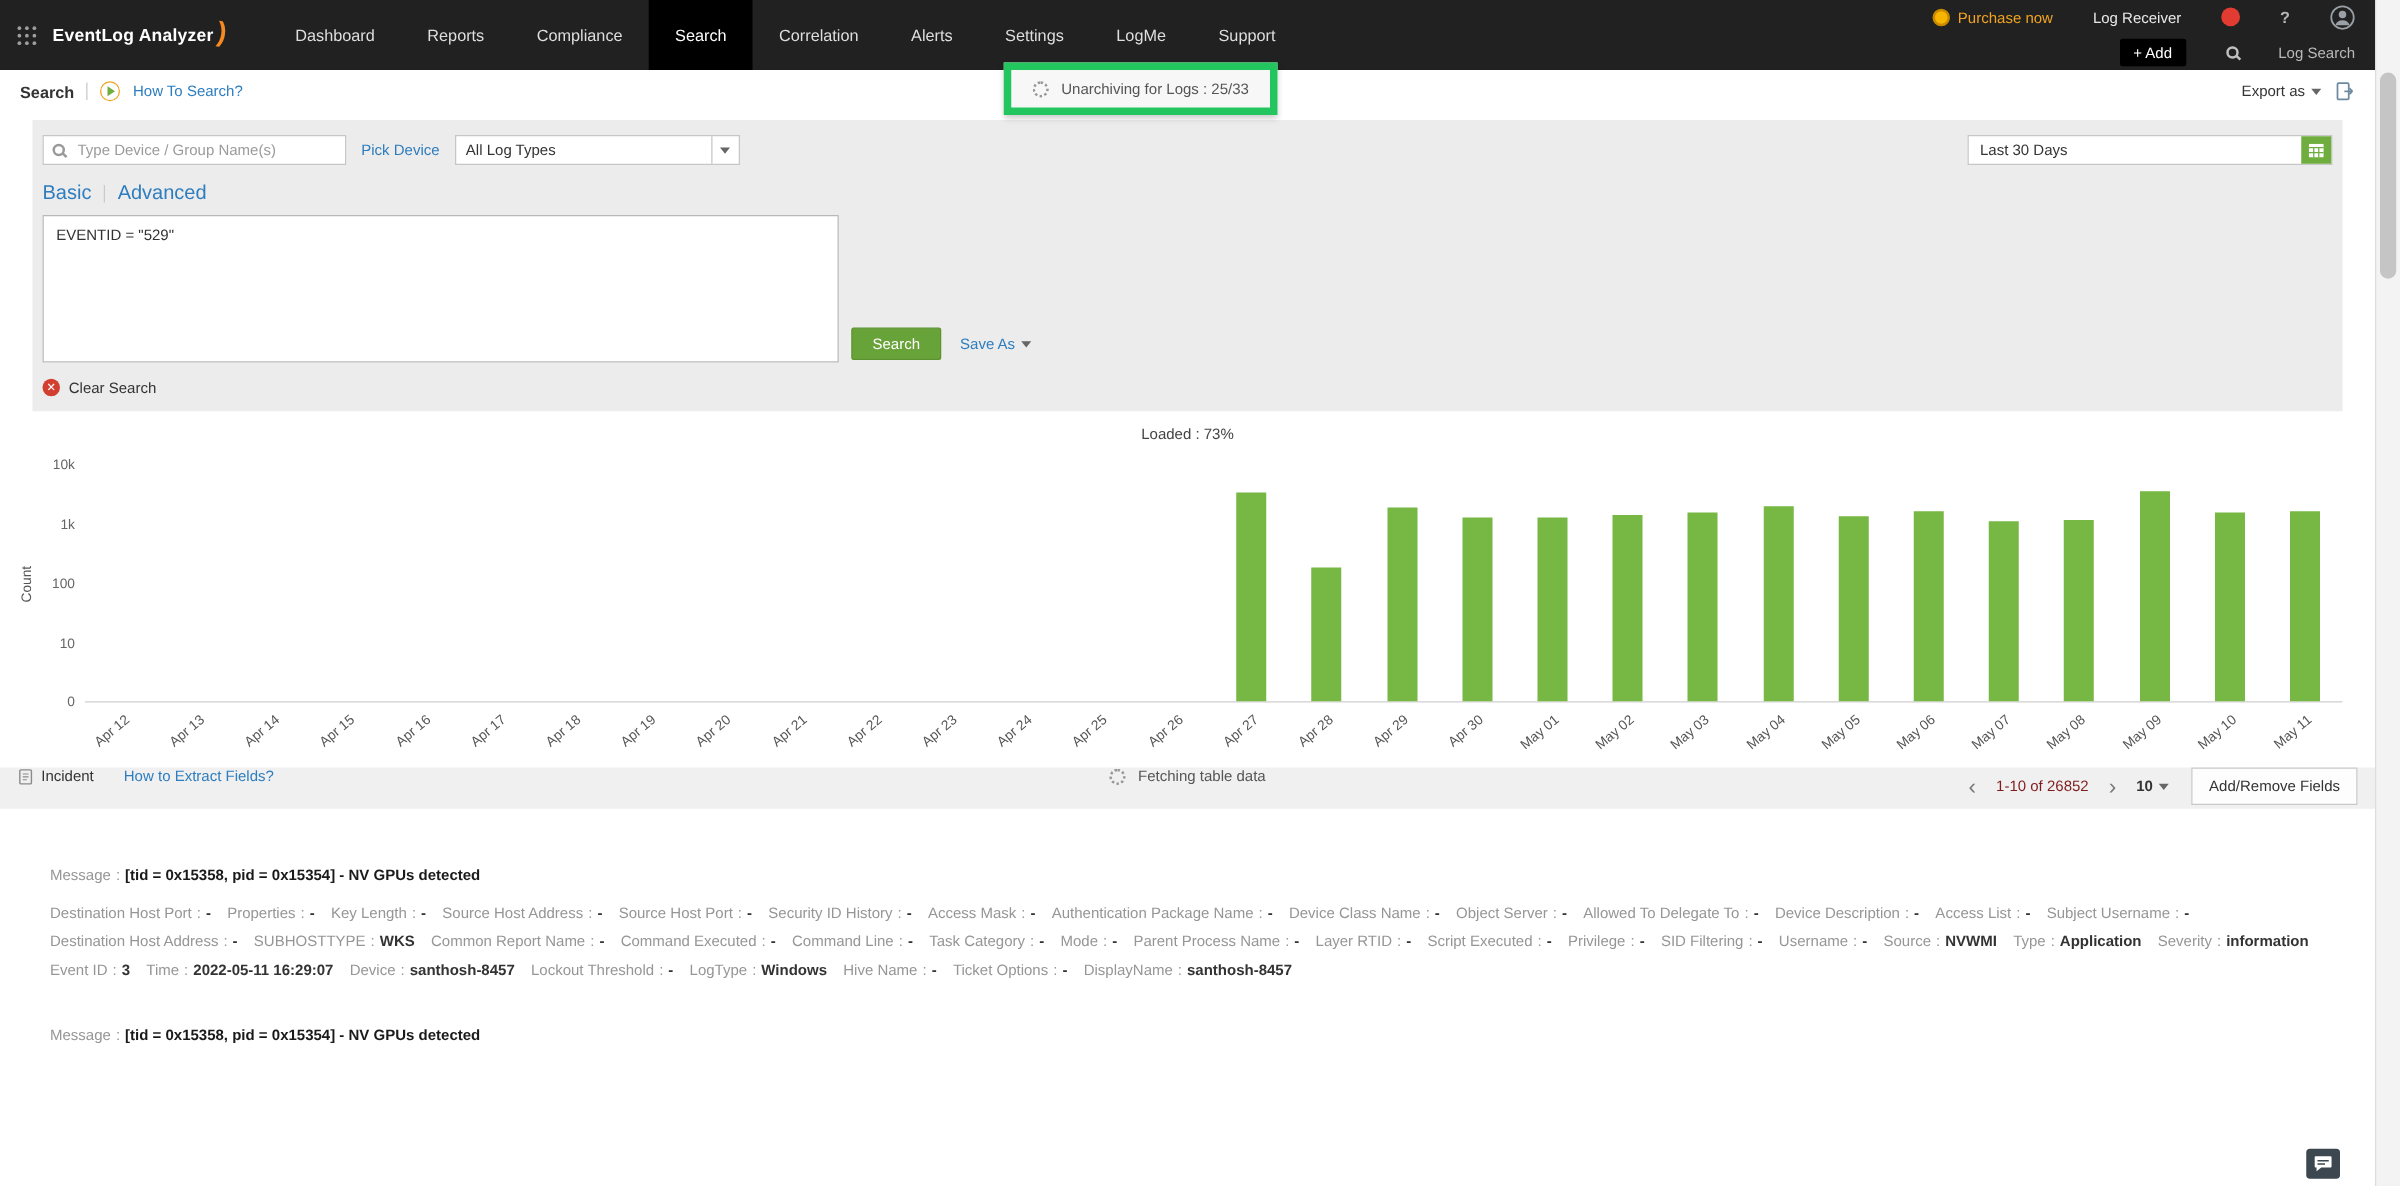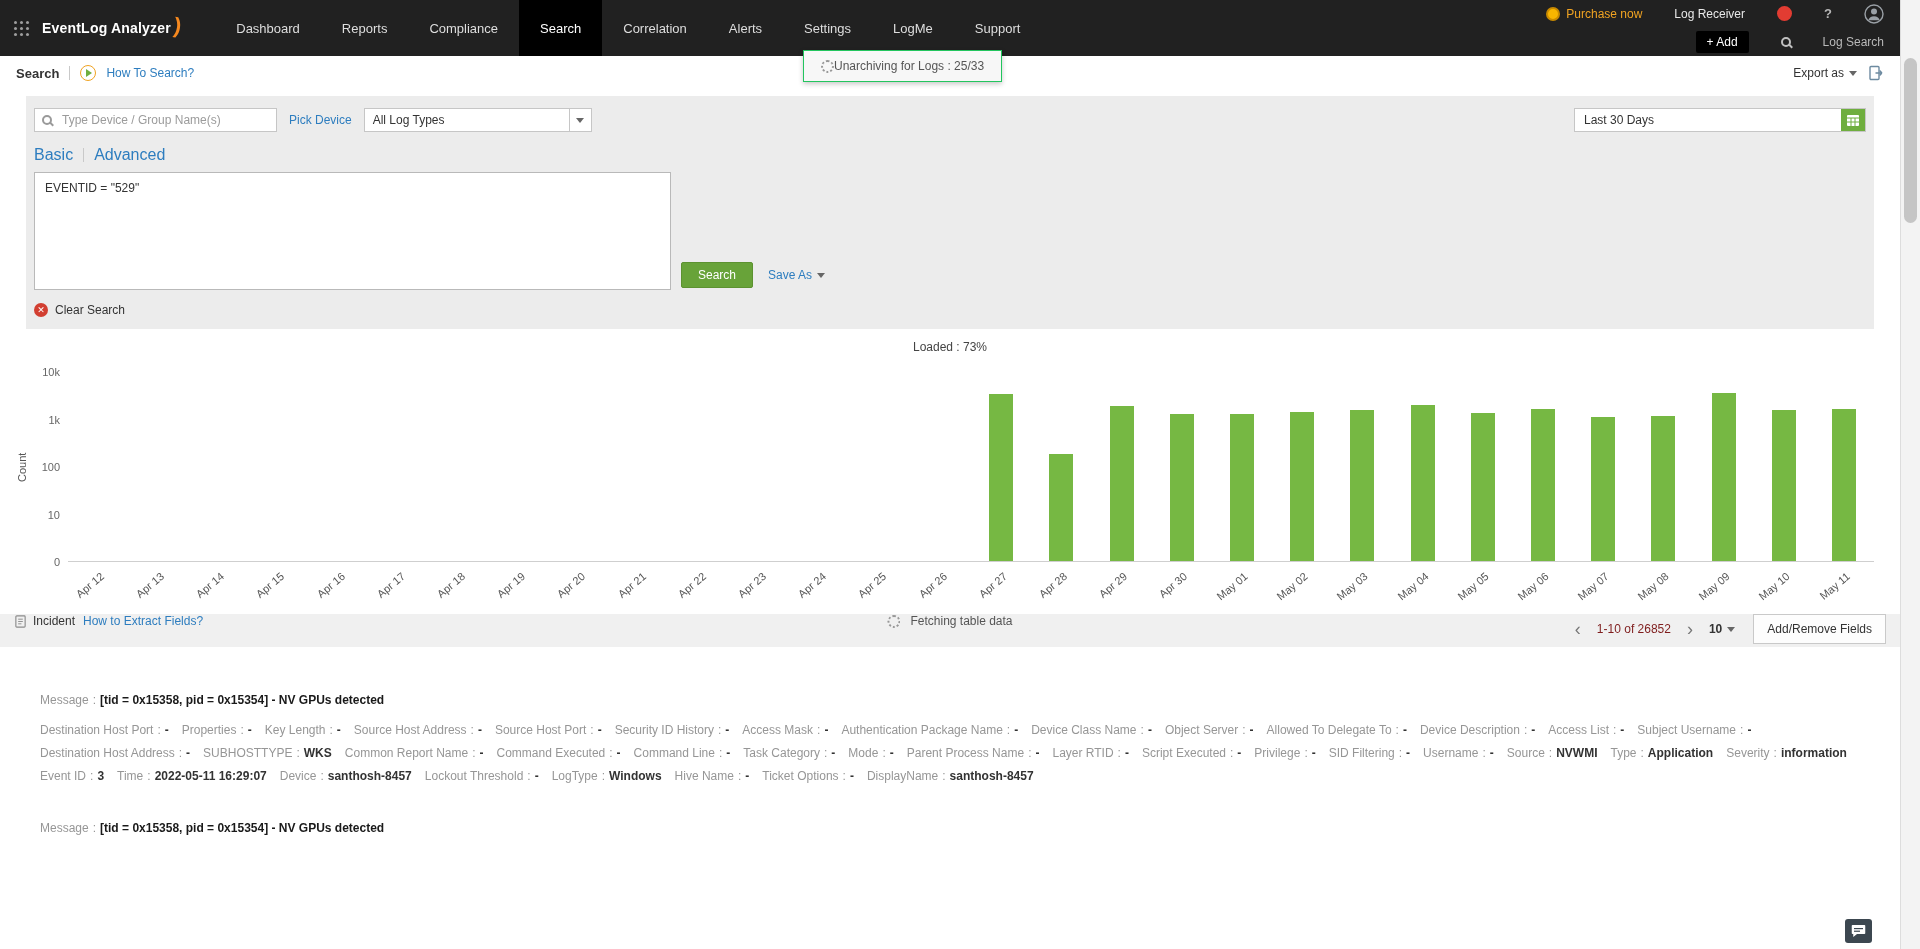--- a/index.html
+++ b/index.html
@@ -49,22 +49,22 @@
   .vdiv { width:1px; height:14px; background:#c9c9c9; display:inline-block; }
 
   
   .subheader { height:34px; display:flex; align-items:center; padding:0 16px; gap:10px; }
   .page-title { font-weight:bold; font-size:13px; color:#333; }
   .link { color:#2d7dbf; text-decoration:none; cursor:pointer; font-size:12px; }
   .sub-right { margin-left:auto; display:flex; align-items:center; gap:11px; }
   .export-as { display:flex; align-items:center; gap:5px; color:#333; cursor:pointer; }
   .export-icon { display:flex; cursor:pointer; }
 
-  .toast { position:absolute; left:803px; top:50px; z-index:30; display:flex; align-items:center; 
-    background:#f7f7f7; border:1px solid #22c55e; box-shadow:0 2px 5px rgba(0,0,0,.22); padding:8px 17px; color:#555; }
+  .toast { position:absolute; left:803px; top:50px; z-index:30; display:flex; align-items:center; gap:10px;
+    background:#f7f7f7; border:6px solid #22c55e; box-shadow:0 2px 5px rgba(0,0,0,.22); padding:8px 17px; color:#555; }
 
   
   .search-panel { margin:6px 26px 0; background:#ececec; padding:12px 8px 12px; }
   .panel-row1 { display:flex; align-items:center; gap:12px; }
   .device-input { width:243px; height:24px; background:#fff; border:1px solid #c6c6c6; display:flex; align-items:center; gap:8px; padding:0 7px; }
   .device-input input { border:none; outline:none; flex:1; font-size:12px; font-family:inherit; color:#333; background:transparent; }
   input::placeholder { color:#9b9b9b; }
   .select { width:228px; height:24px; background:#fff; border:1px solid #c6c6c6; display:flex; align-items:center; cursor:pointer; }
   .sel-value { flex:1; padding:0 8px; color:#333; }
   .sel-caret { width:22px; align-self:stretch; border-left:1px solid #c6c6c6; display:flex; align-items:center; justify-content:center; }
@@ -93,21 +93,21 @@
   .slot { flex:1; height:100%; position:relative; display:flex; align-items:flex-end; justify-content:center; }
   .bar { width:24px; background:#76b843; cursor:pointer; }
   .xlabel { position:absolute; top:calc(100% + 9px); right:50%; transform:rotate(-40deg); transform-origin:right top; font-size:11px; color:#555; white-space:nowrap; }
   .legend { display:flex; align-items:center; justify-content:center; gap:7px; margin-top:62px; }
   .dot { width:11px; height:11px; border-radius:50%; background:#76b843; }
   .legend-label { font-weight:bold; color:#333; }
 
   
   .table-toolbar { margin-top:52px; height:33px; background:#f0f0f0; display:flex; align-items:flex-start; padding:0 14px; position:relative; }
   .incident { display:flex; align-items:center; gap:6px; color:#333; cursor:pointer; }
-  .extract { margin-left:8px; }
+  .extract { margin-left:24px; }
   .fetching { position:absolute; left:50%; transform:translateX(-50%); display:flex; align-items:center; gap:10px; color:#555; }
   .toolbar-right { margin-left:auto; display:flex; align-items:center; gap:14px; }
   .chev { color:#777; font-size:18px; line-height:14px; cursor:pointer; padding:0 2px; }
   .chev.prev::before { content:"\2039"; }
   .chev.next::before { content:"\203A"; }
   .pag { color:#7f1d1d; }
   .page-size { display:flex; align-items:center; gap:5px; color:#333; cursor:pointer; font-weight:bold; }
   .fields-btn { background:#fdfdfd; border:1px solid #c9c9c9; padding:7px 13px; font-size:12px; font-family:inherit; color:#333; cursor:pointer; margin-left:4px; }
 
   

